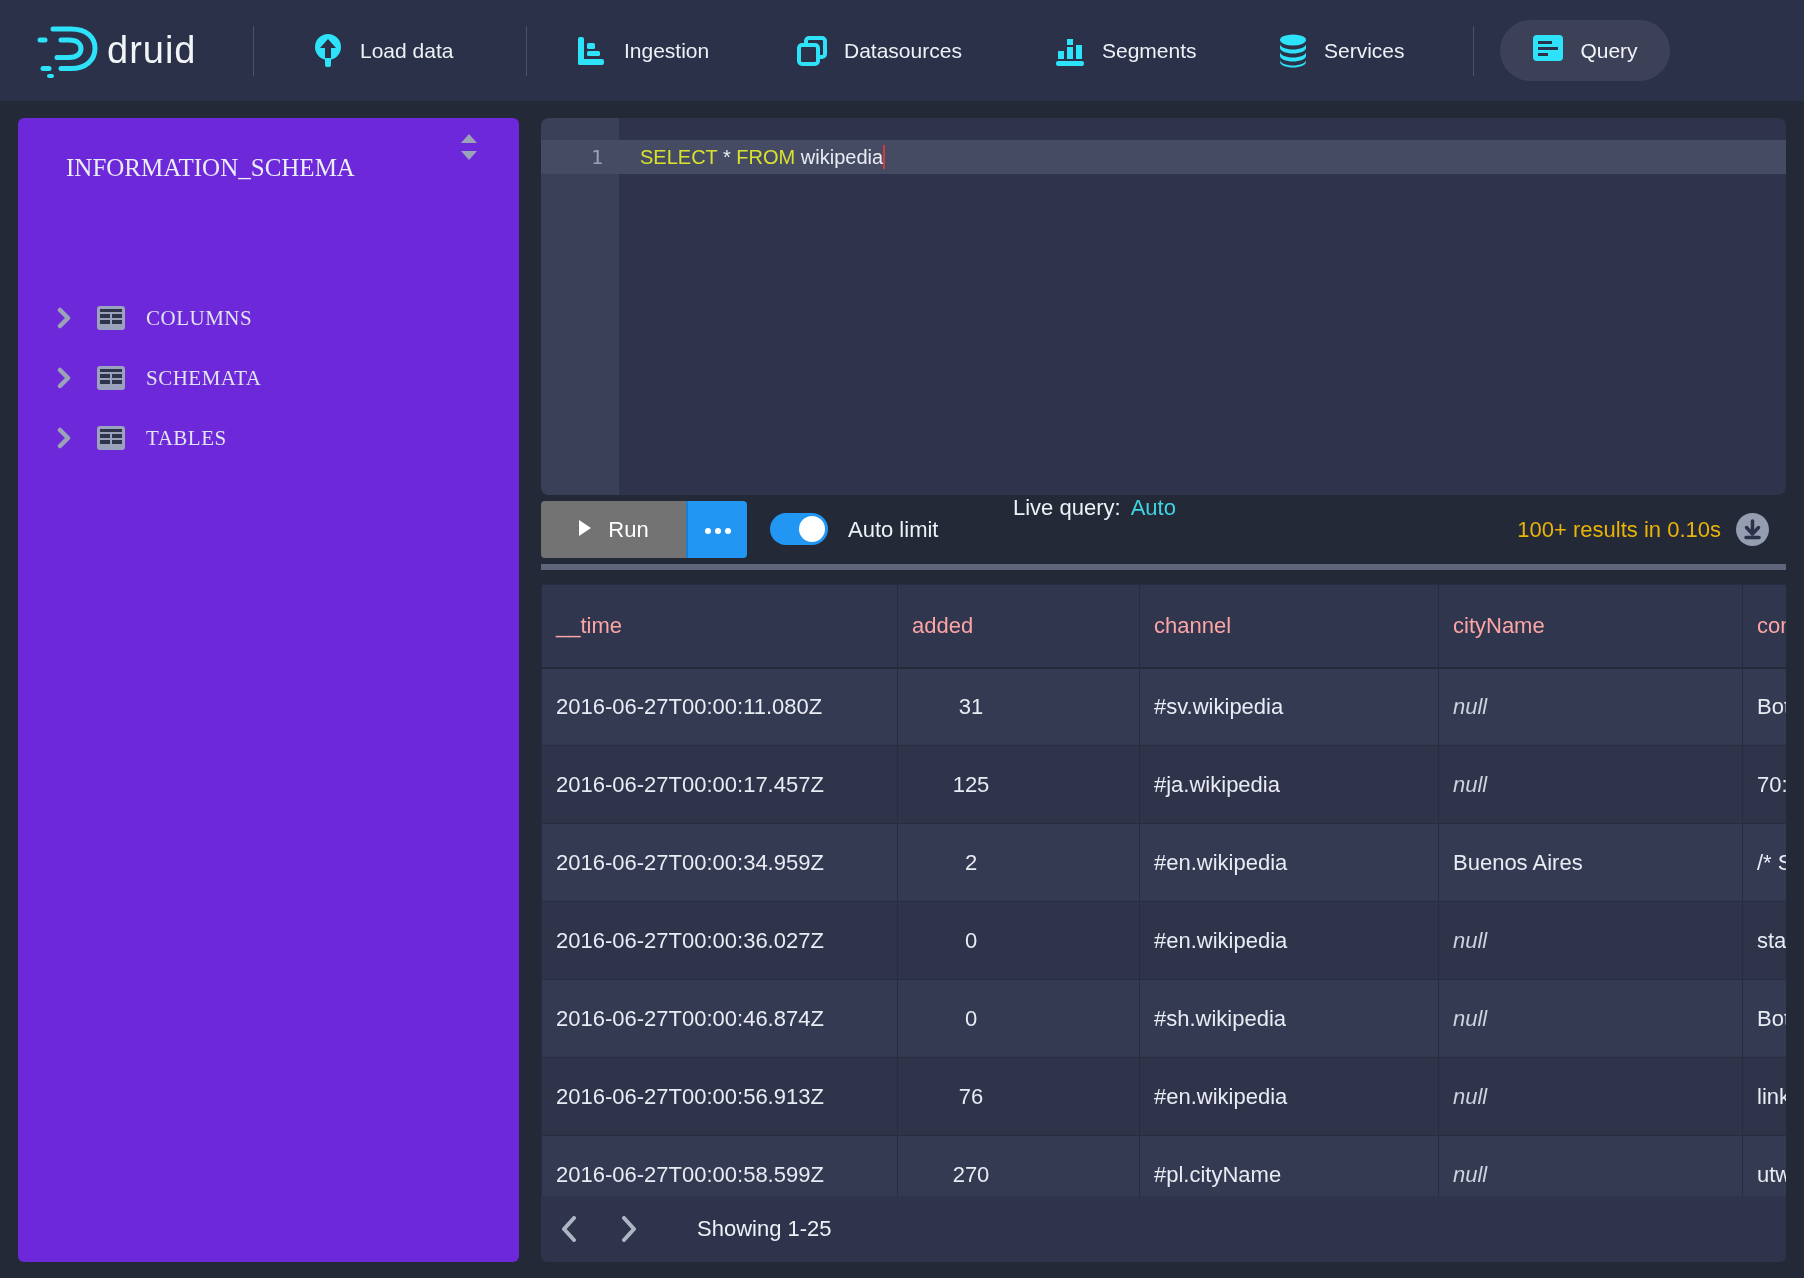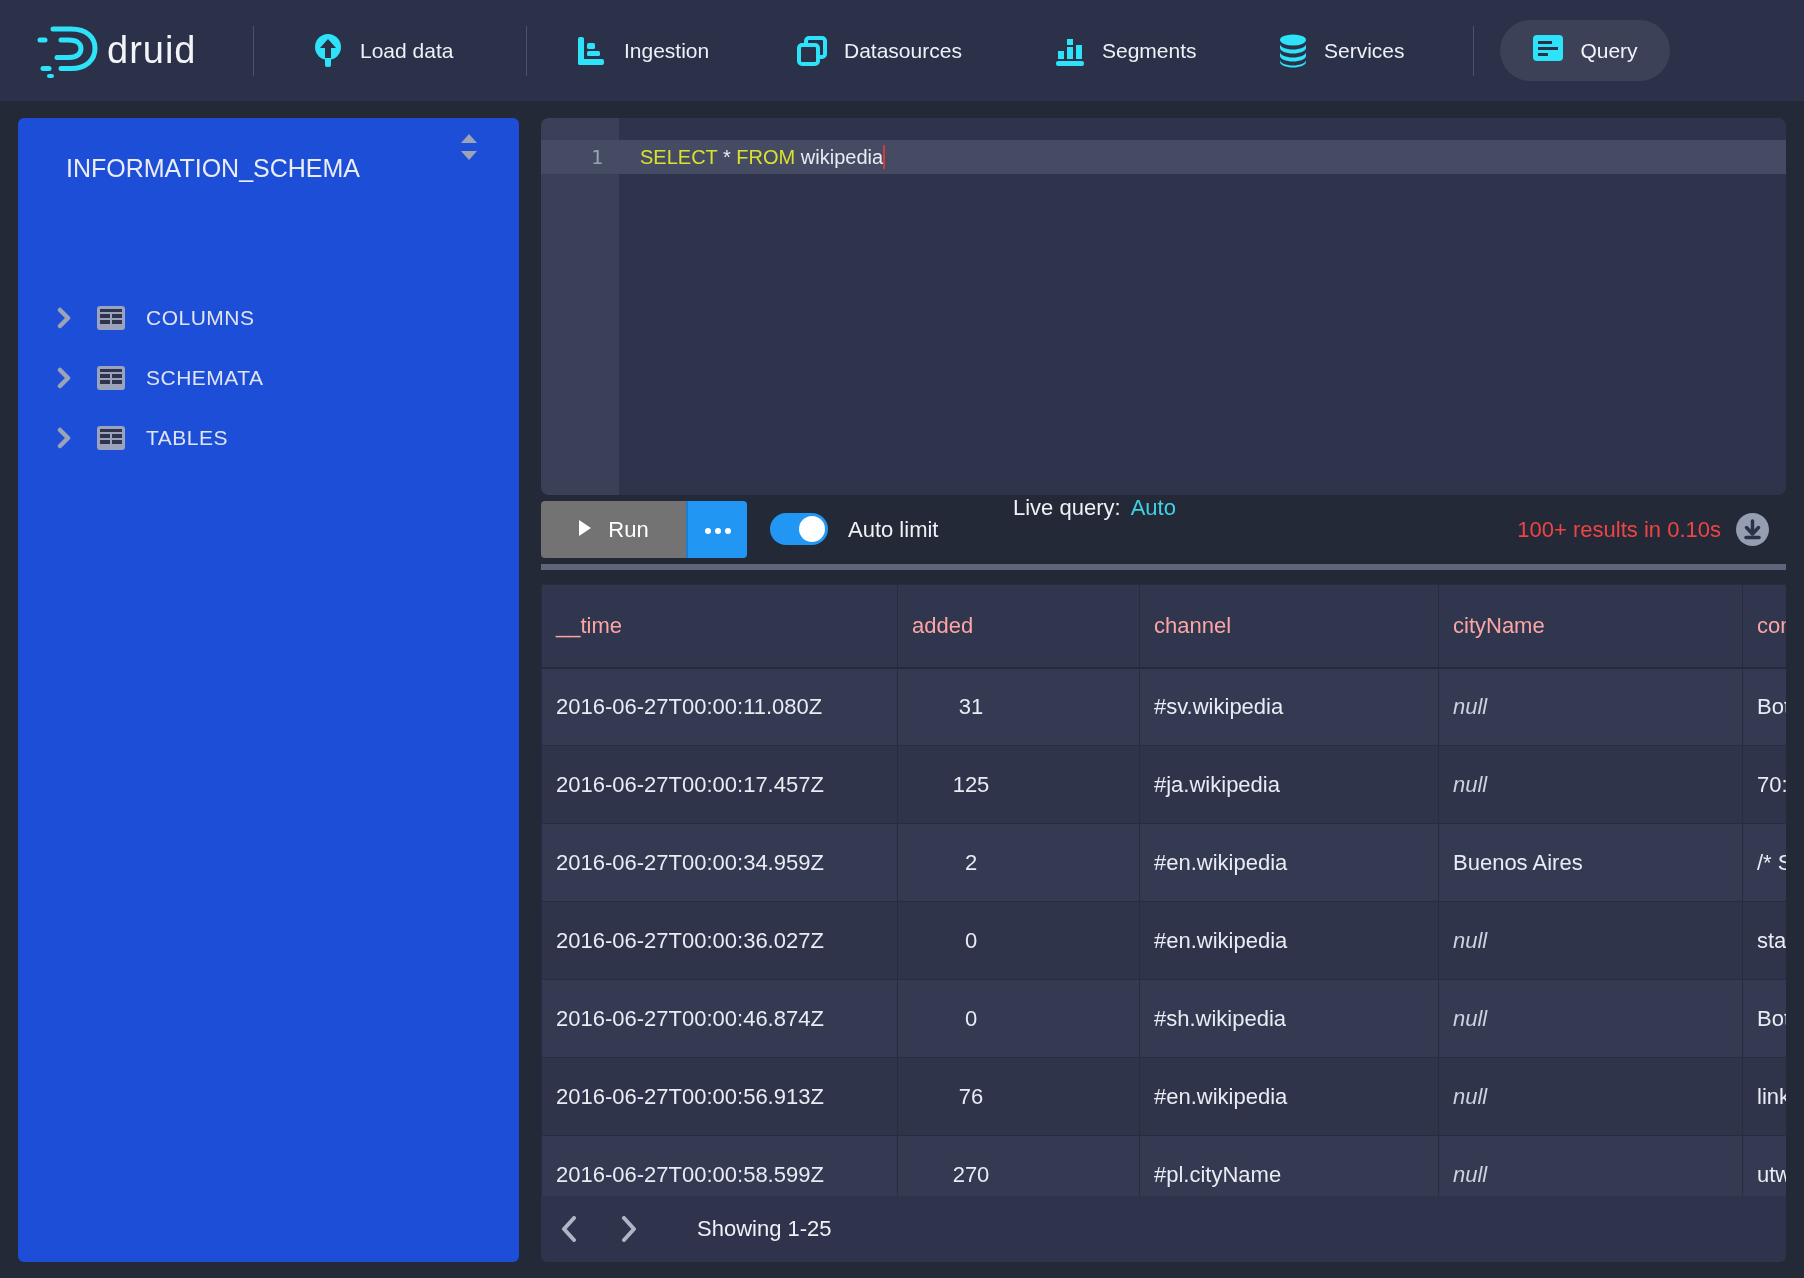--- a/index.html
+++ b/index.html
@@ -12,21 +12,21 @@
   .brand-text { font-size:38px; color:#f2f4f8; letter-spacing:1px; }
   .nav-sep { position:absolute; top:26px; width:1px; height:50px; background:#4b5269; }
   .nav-item { position:absolute; top:0; height:101px; display:flex; align-items:center; gap:16px;
               color:#eef1f6; font-size:21px; cursor:pointer; }
   .nav-item .nicon { display:flex; align-items:center; }
   .nav-pill { position:absolute; left:1500px; top:20px; width:170px; height:61px; background:#3c4157;
               border-radius:31px; display:flex; align-items:center; justify-content:center; gap:16px;
               color:#f2f4f8; font-size:21px; cursor:pointer; }
 
   
-  .sidebar { position:absolute; left:18px; top:118px; width:501px; height:1144px; background:#1d4ed8; border-radius:6px; }
+  .sidebar { position:absolute; left:18px; top:118px; width:501px; height:1144px; background:#6d28d9; border-radius:6px;font-family:Liberation Serif, serif; }
   .sidebar-header { position:absolute; left:0; top:22px; width:100%; height:56px; display:flex; align-items:center; }
   .sidebar-title { margin-left:48px; font-size:25px; color:#eaedf4; }
   .sort-btn { position:absolute; right:36px; top:14px; width:28px; height:30px; cursor:pointer; display:flex; align-items:center; justify-content:center; }
   .tree { position:absolute; left:0; top:170px; width:100%; }
   .tree-row { height:60px; display:flex; align-items:center; cursor:pointer; }
   .tree-row .chev { margin-left:38px; width:22px; display:flex; }
   .tree-row .ticon { margin-left:18px; width:30px; display:flex; }
   .tree-row .tlabel { margin-left:20px; font-size:21px; letter-spacing:0.5px; color:#dfe4ee; }
 
   
@@ -49,21 +49,21 @@
   .btn-run { width:145px; height:57px; background:#737373; border:none; border-radius:4px 0 0 4px;
              color:#fff; font-size:22px; font-family:"Liberation Sans", sans-serif;
              display:flex; align-items:center; justify-content:center; gap:16px; cursor:pointer; }
   .btn-more { width:61px; height:57px; background:#2196f3; border:none; border-left:2px solid #1b7fd1;
               border-radius:0 4px 4px 0; color:#fff; cursor:pointer; display:flex; align-items:center; justify-content:center; }
   .switch { position:absolute; left:229px; top:18px; width:58px; height:32px; border-radius:16px; background:#2196f3; cursor:pointer; }
   .switch .knob { position:absolute; right:3px; top:3px; width:26px; height:26px; border-radius:50%; background:#ffffff; }
   .lbl-autolimit { position:absolute; left:307px; top:0; height:69px; display:flex; align-items:center; font-size:22px; color:#eef1f6; }
   .live-query { position:absolute; left:472px; top:0; height:83px; display:flex; align-items:flex-start; font-size:22px; color:#eef1f6; gap:10px; }
   .live-query .lq-value { color:#3fd4e4; cursor:pointer; }
-  .results-summary { position:absolute; right:65px; top:0; height:69px; display:flex; align-items:center; font-size:22px; color:#ef4444; }
+  .results-summary { position:absolute; right:65px; top:0; height:69px; display:flex; align-items:center; font-size:22px; color:#eab308; }
   .download-btn { position:absolute; right:17px; top:18px; width:33px; height:33px; cursor:pointer; }
   .splitter { position:absolute; left:0; top:446px; width:1245px; height:6px; background:#5f667c; cursor:row-resize; }
 
   
   .results { position:absolute; left:0; top:466px; width:1245px; height:612px; background:#2f344c; overflow:hidden; }
   table.grid { border-collapse:collapse; table-layout:fixed; width:1321px; }
   table.grid th, table.grid td { border:1px solid #272c3e; padding:0 0 0 14px; text-align:left;
                                  overflow:hidden; white-space:nowrap; font-weight:normal; }
   table.grid th { height:83px; background:#30364e; font-size:22px; color:#fca5a5; border-bottom:2px solid #262b3c; cursor:pointer; }
   table.grid td { height:78px; font-size:22px; color:#e9ecf3; cursor:pointer; }

